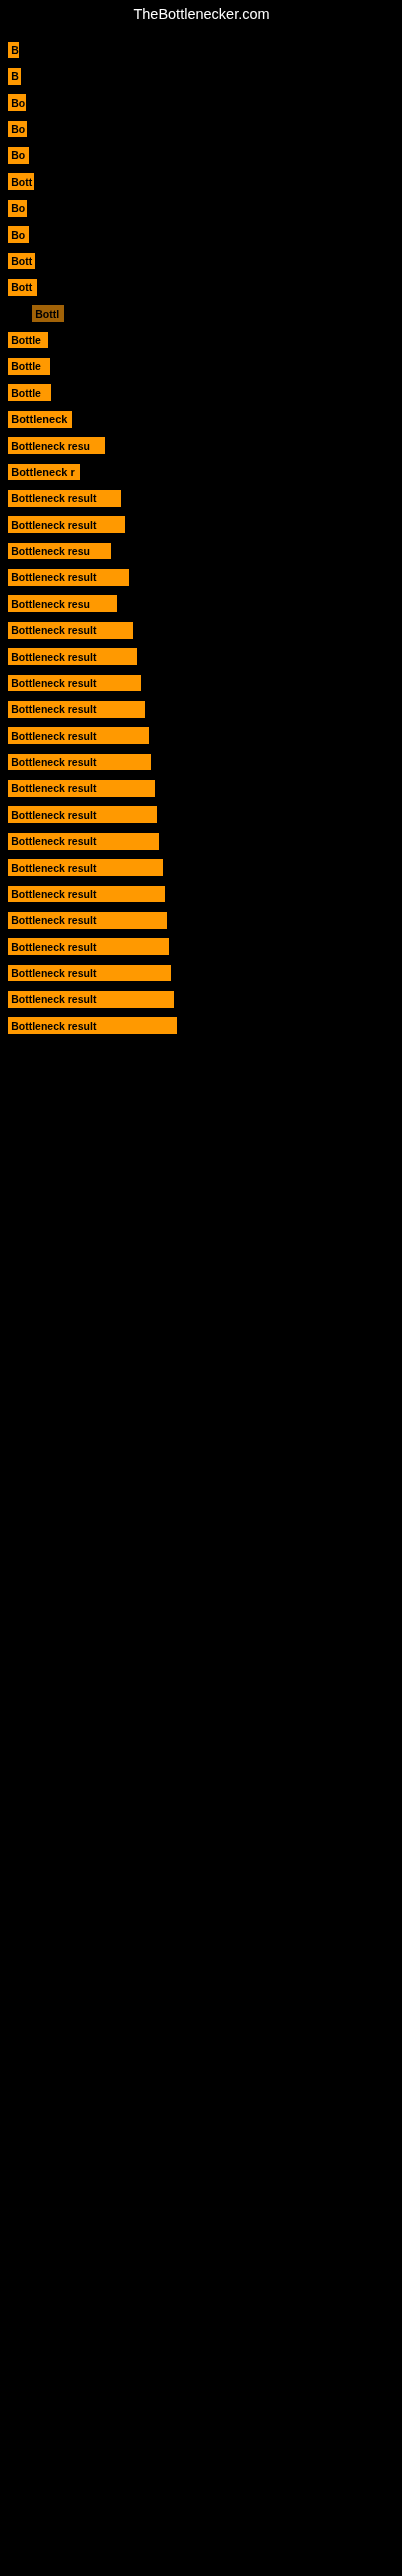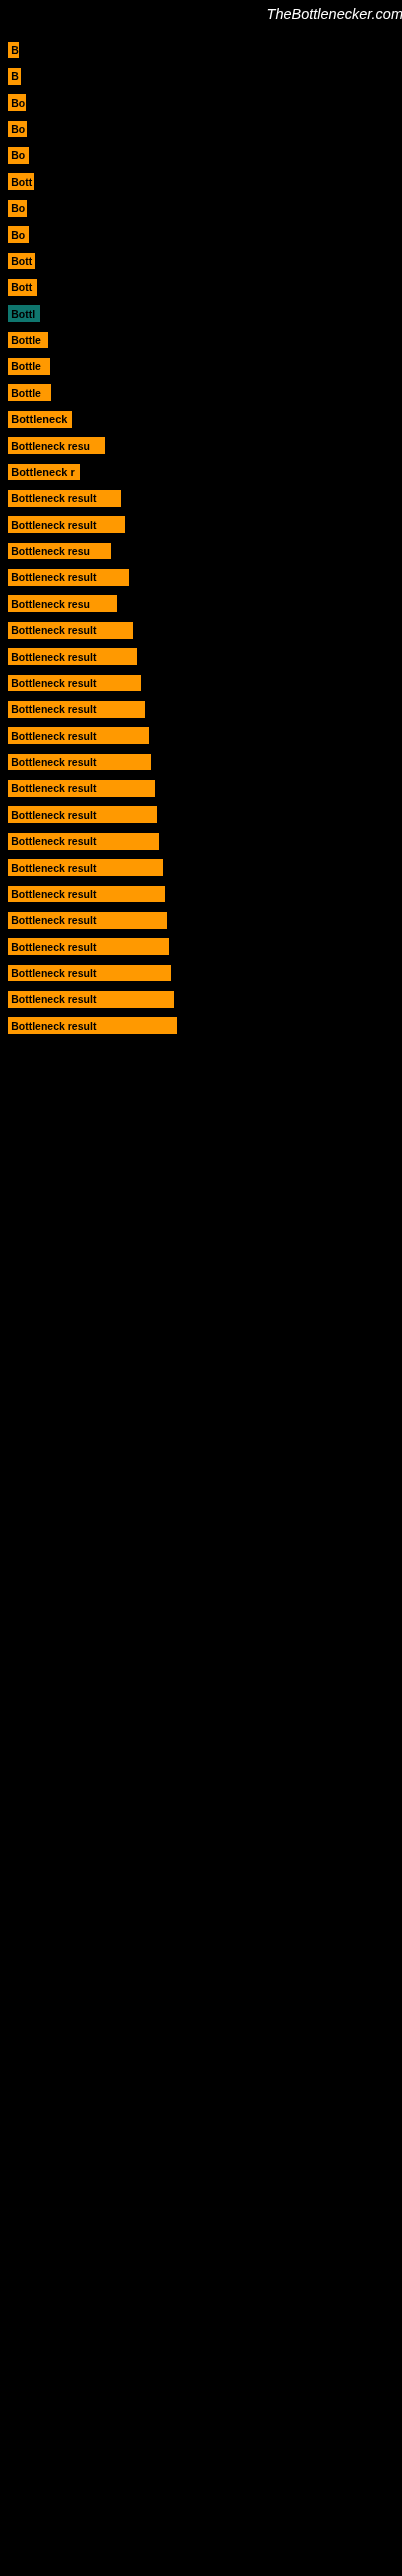--- a/index.html
+++ b/index.html
@@ -12,23 +12,22 @@
       background-color: #000;
       width: 403px;
       min-height: 2576px;
       font-family: Arial, sans-serif;
       position: relative;
     }
 
     .site-title {
       color: #fff;
       font-size: 14.5px;
-      text-align: right;
+      text-align: center;
       padding: 6.4px 0;
-      font-style: italic;
     }
 
     .bars-container {
       padding: 8px 0;
     }
 
     .bar-row {
       display: flex;
       align-items: center;
       margin-bottom: 0px;
@@ -81,21 +80,21 @@
     <div class="bar-row">
       <span class="bar-label text-visible" style="width: 21px; min-width: 21px; max-width: 21px; overflow: hidden; display: inline-block; background-color: rgb(255, 153, 0); color: rgb(0, 0, 0); font-size: 10.5px; font-weight: bold; padding: 2.4px 3.2px; white-space: nowrap;">Bo</span>
     </div>
     <div class="bar-row">
       <span class="bar-label text-visible" style="width: 27px; min-width: 27px; max-width: 27px; overflow: hidden; display: inline-block; background-color: rgb(255, 153, 0); color: rgb(0, 0, 0); font-size: 10.5px; font-weight: bold; padding: 2.4px 3.2px; white-space: nowrap;">Bott</span>
     </div>
     <div class="bar-row">
       <span class="bar-label text-visible" style="width: 29px; min-width: 29px; max-width: 29px; overflow: hidden; display: inline-block; background-color: rgb(255, 153, 0); color: rgb(0, 0, 0); font-size: 10.5px; font-weight: bold; padding: 2.4px 3.2px; white-space: nowrap;">Bott</span>
     </div>
     <div class="bar-row">
-      <span class="bar-label text-visible" style="width: 32px; min-width: 32px; max-width: 32px; overflow: hidden; display: inline-block; background-color: #0f766e; color: rgb(0, 0, 0); font-size: 10.5px; font-weight: bold; padding: 2.4px 3.2px; white-space: nowrap;">Bottl</span>
+      <span class="bar-label text-visible" style="width: 32px; min-width: 32px; max-width: 32px; overflow: hidden; display: inline-block; background-color: #a16207; color: rgb(0, 0, 0); font-size: 10.5px; font-weight: bold; padding: 2.4px 3.2px; white-space: nowrap; margin-left: 24px;">Bottl</span>
     </div>
     <div class="bar-row">
       <span class="bar-label text-visible" style="width: 40px; min-width: 40px; max-width: 40px; overflow: hidden; display: inline-block; background-color: rgb(255, 153, 0); color: rgb(0, 0, 0); font-size: 10.5px; font-weight: bold; padding: 2.4px 3.2px; white-space: nowrap;">Bottle</span>
     </div>
     <div class="bar-row">
       <span class="bar-label text-visible" style="width: 42px; min-width: 42px; max-width: 42px; overflow: hidden; display: inline-block; background-color: rgb(255, 153, 0); color: rgb(0, 0, 0); font-size: 10.5px; font-weight: bold; padding: 2.4px 3.2px; white-space: nowrap;">Bottle</span>
     </div>
     <div class="bar-row">
       <span class="bar-label text-visible" style="width: 43px; min-width: 43px; max-width: 43px; overflow: hidden; display: inline-block; background-color: rgb(255, 153, 0); color: rgb(0, 0, 0); font-size: 10.5px; font-weight: bold; padding: 2.4px 3.2px; white-space: nowrap;">Bottle</span>
     </div>

